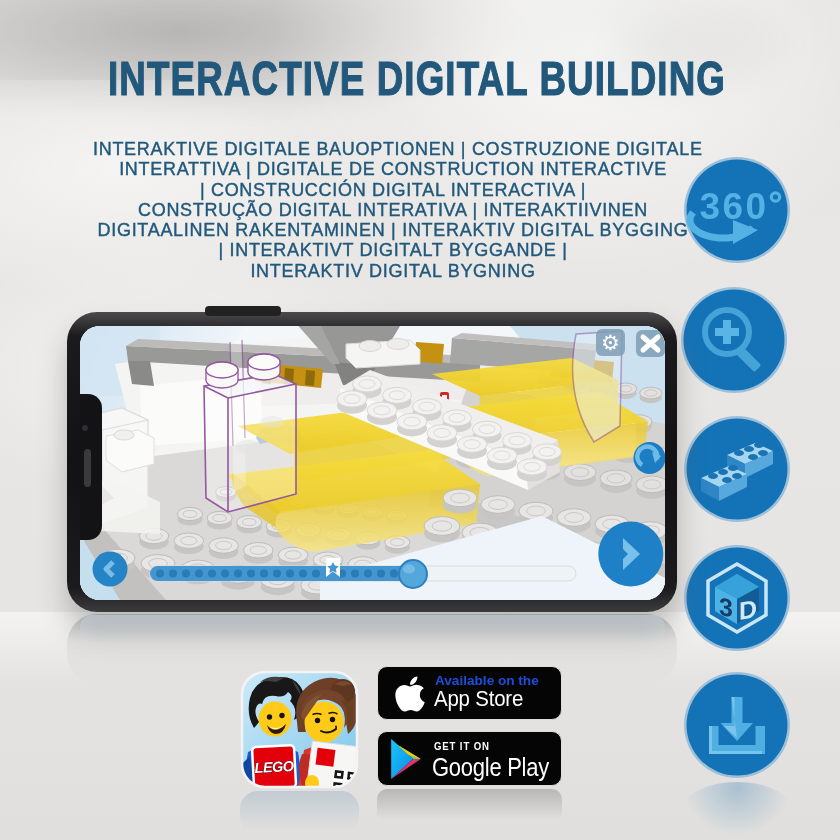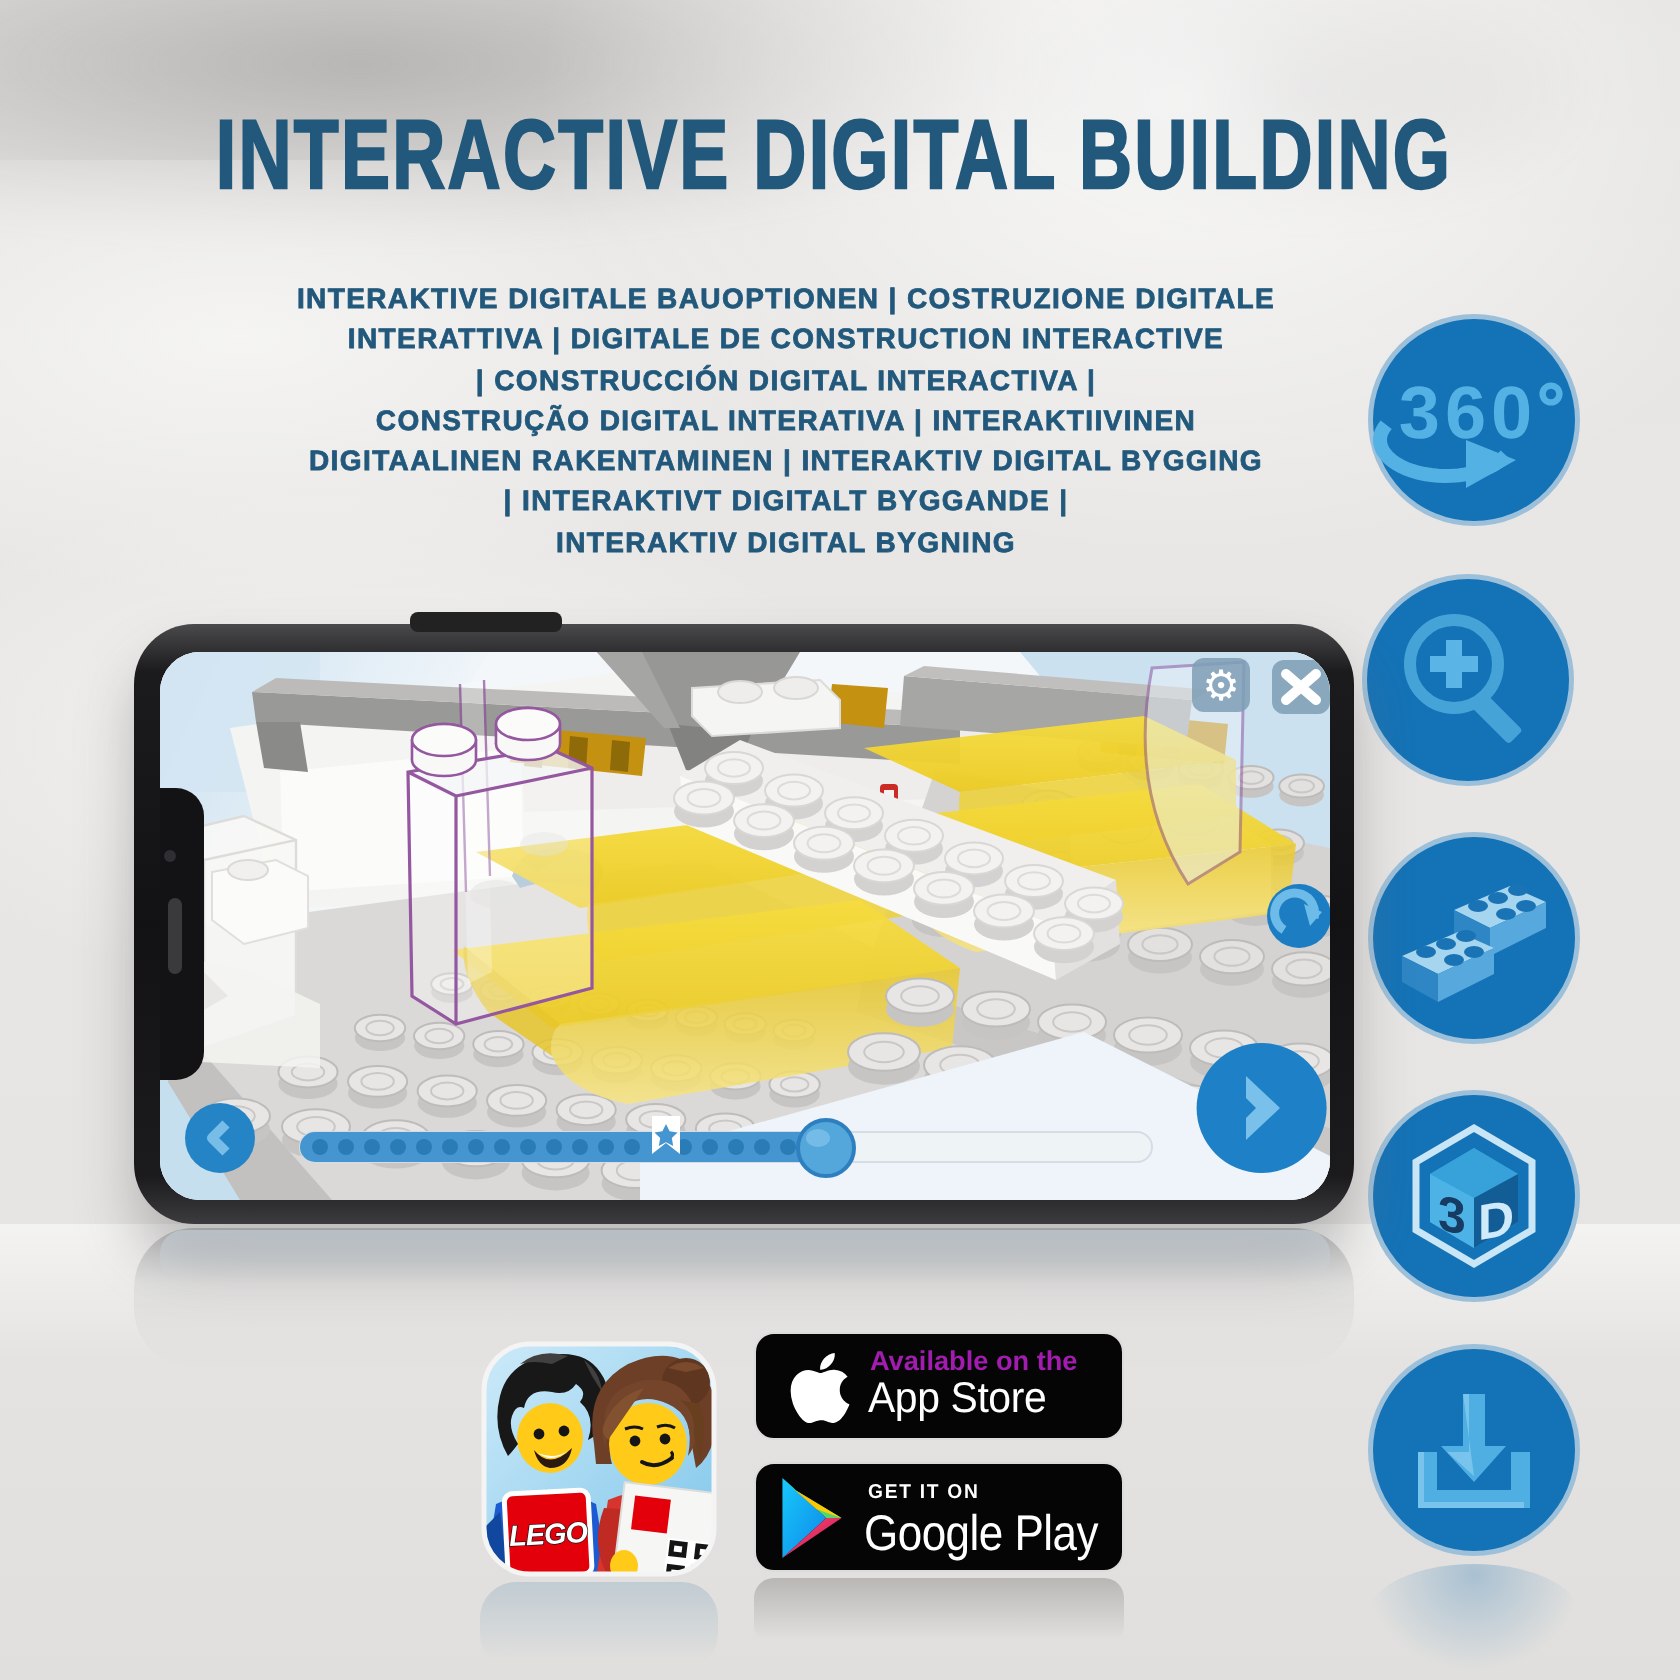--- a/index.html
+++ b/index.html
@@ -29,21 +29,21 @@
   radial-gradient(ellipse at 50% 50%, rgba(250,250,249,0.6) 0%, rgba(250,250,249,0) 70%);"></div>
 
 <div class="abs" style="left:0;top:612px;width:840px;height:70px;background:
   linear-gradient(180deg, rgba(255,255,255,0.55) 0%, rgba(255,255,255,0) 100%);"></div>
 
 <div class="abs" style="left:0;top:50px;width:834px;text-align:center;color:#21587b;
   font-size:49px;font-weight:bold;letter-spacing:1.5px;white-space:nowrap;-webkit-text-stroke:1.2px #21587b;
   transform:scaleX(0.75);transform-origin:417px 50%;">INTERACTIVE DIGITAL BUILDING</div>
 
 <div class="abs" style="left:93px;top:139px;width:600px;text-align:center;color:#21587b;
-  font-size:14px;font-weight:bold;letter-spacing:0.7px;line-height:20.3px;white-space:nowrap;-webkit-text-stroke:0.4px #21587b;">
+  font-size:18px;font-weight:normal;letter-spacing:0.7px;line-height:20.3px;white-space:nowrap;-webkit-text-stroke:0.4px #21587b;">
 INTERAKTIVE DIGITALE BAUOPTIONEN | COSTRUZIONE DIGITALE<br>
 INTERATTIVA | DIGITALE DE CONSTRUCTION INTERACTIVE<br>
 | CONSTRUCCIÓN DIGITAL INTERACTIVA |<br>
 CONSTRUÇÃO DIGITAL INTERATIVA | INTERAKTIIVINEN<br>
 DIGITAALINEN RAKENTAMINEN | INTERAKTIV DIGITAL BYGGING<br>
 | INTERAKTIVT DIGITALT BYGGANDE |<br>
 INTERAKTIV DIGITAL BYGNING
 </div>
 
 <svg class="abs" style="left:683px;top:156px;" width="108" height="108" viewBox="0 0 108 108">
@@ -659,21 +659,21 @@
   <rect x="2" y="2" width="115" height="115" rx="23" fill="none" stroke="#f4f4f4" stroke-width="2.5"></rect>
 </svg>
 
 <div class="abs" style="left:377px;top:666px;width:185px;height:54px;background:#050505;border:1.6px solid #dcdcdc;
   border-radius:10px;box-sizing:border-box;"></div>
 
 <svg class="abs" style="left:392px;top:674px;" width="36" height="40" viewBox="0 0 384 512">
   <path fill="#ffffff" d="M318.7 268.7c-.2-36.7 16.4-64.4 50-84.8-18.8-26.9-47.2-41.7-84.7-44.6-35.5-2.8-74.3 20.7-88.5 20.7-15 0-49.4-19.7-76.4-19.7C63.3 141.2 4 184.8 4 273.5q0 39.3 14.4 81.2c12.8 36.7 59 126.7 107.2 125.2 25.2-.6 43-17.9 75.8-17.9 31.8 0 48.3 17.9 76.4 17.9 48.6-.7 90.4-82.5 102.6-119.3-65.2-30.7-61.7-90-61.7-91.9zm-56.6-164.2c27.3-32.4 24.8-61.9 24-72.5-24.1 1.4-52 16.4-67.9 34.9-17.5 19.8-27.8 44.3-25.6 71.9 26.1 2 49.9-11.4 69.5-34.3z"></path>
 </svg>
 
-<div class="abs" style="left:435px;top:673px;width:140px;color:#a21caf;font-size:13.6px;font-weight:bold;
+<div class="abs" style="left:435px;top:673px;width:140px;color:#1d4ed8;font-size:13.6px;font-weight:bold;
   white-space:nowrap;">Available on the</div>
 <div class="abs" style="left:434px;top:687px;width:150px;color:#ffffff;font-size:21.5px;letter-spacing:-0.2px;
   transform:scaleX(0.95);transform-origin:0 0;white-space:nowrap;">App Store</div>
 
 <div class="abs" style="left:377px;top:731px;width:185px;height:55px;background:#050505;border:1.6px solid #dcdcdc;
   border-radius:10px;box-sizing:border-box;"></div>
 
 <svg class="abs" style="left:390px;top:739px;" width="32" height="40" viewBox="0 0 17 23">
   <defs>
     <linearGradient id="gp1" x1="0" y1="0" x2="1" y2="1">

